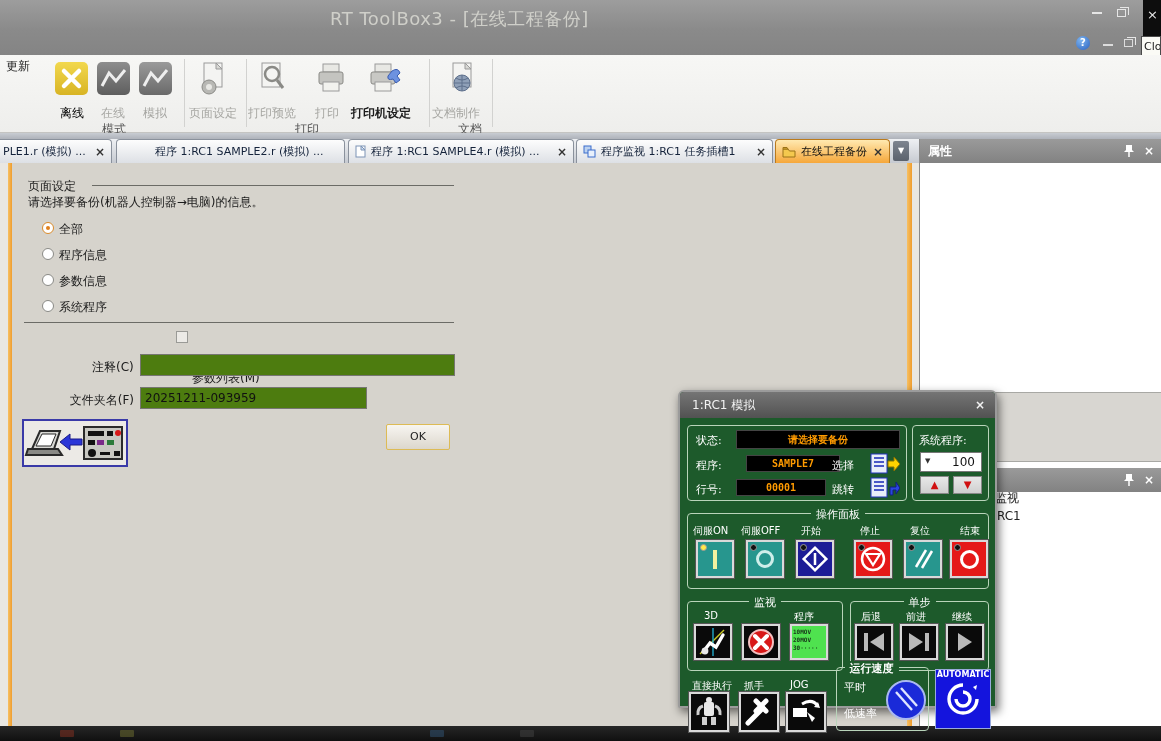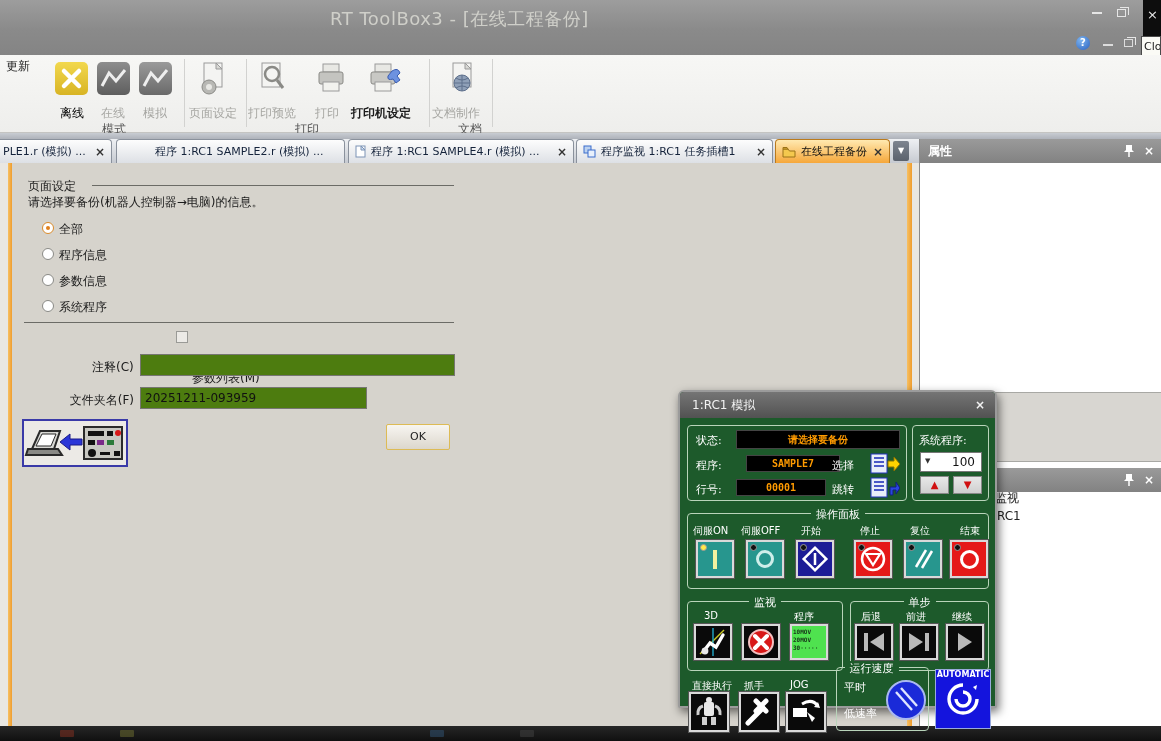--- a/index.html
+++ b/index.html
@@ -506,21 +506,21 @@
     <div class="blackbtn" style="left:106px;top:274px;width:40px;height:40px;">
       <svg width="36" height="36" viewBox="0 0 36 36">
         <rect x="5" y="14" width="14px" height="9" fill="#fff"></rect>
         <path d="M19 18 l8 6 -3 4 z" fill="#fff"></path>
         <path d="M14 10 q10 -6 16 2" stroke="#fff" stroke-width="3" fill="none"></path>
         <path d="M30 8 l2 6 -6 -1 z" fill="#fff"></path>
       </svg>
     </div>
 
     <div class="grp" style="left:156px;top:249px;width:93px;height:64px;">
-      <div class="grp-title" style="left:38%;">运行速度</div>
+      <div class="grp-title" style="left:38%;font-weight:bold;">运行速度</div>
       <div class="sim-lab" style="left:7px;top:12px;">平时</div>
       <div class="sim-lab" style="left:7px;top:38px;">低速率</div>
       <div class="abs" style="left:48px;top:11px;">
         <svg width="42" height="42" viewBox="0 0 42 42">
           <circle cx="21" cy="21" r="19" fill="#1a2ad8" stroke="#aab8f0" stroke-width="2"></circle>
           <line x1="11" y1="13" x2="27" y2="31" stroke="#dfe5ff" stroke-width="2.4"></line>
           <line x1="16" y1="9" x2="32" y2="27" stroke="#dfe5ff" stroke-width="2.4"></line>
         </svg>
       </div>
     </div>

